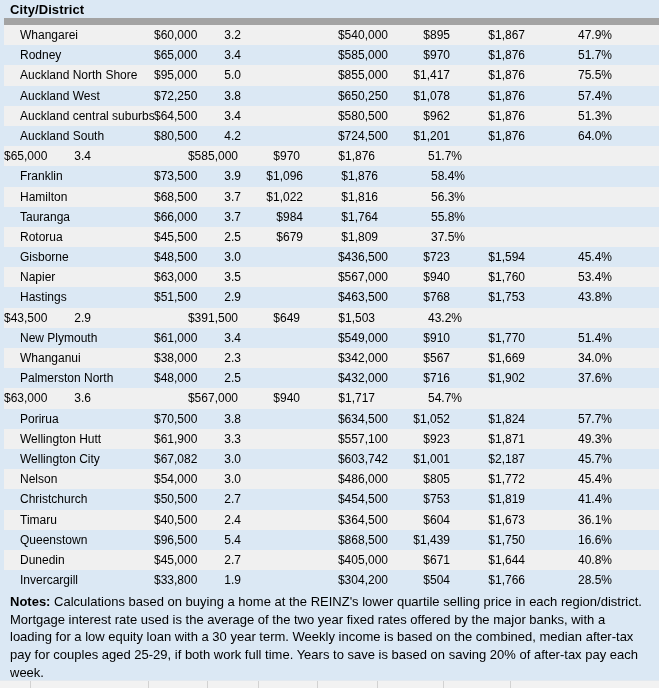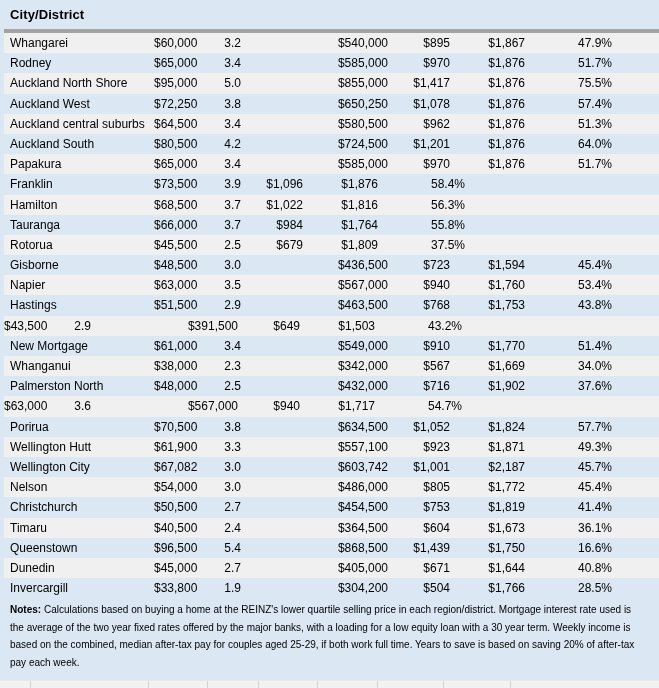--- a/index.html
+++ b/index.html
@@ -8,23 +8,23 @@
     background: #dbe8f4;
     font-family: "Liberation Sans", "DejaVu Sans", sans-serif;
     color: #000;
     overflow: hidden;
     position: relative;
   }
   .sheet { position: absolute; top: 0; left: 0; width: 659px; height: 688px; }
 
   
   .header-row {
-    height: 33px;
+    height: 25px;
     margin-left: 4px;
-    border-bottom: 4px solid #a3a3a3;
+    border-bottom: 7px solid #a3a3a3;
     display: flex; align-items: center;
   }
   .header-label {
     font-weight: bold;
     font-size: 13px;
     padding-left: 6px;
     letter-spacing: 0.1px;
   }
 
   
@@ -32,33 +32,33 @@
   .row {
     display: flex;
     height: 20.2px;
     line-height: 20.2px;
     font-size: 12px;
     margin-left: 4px;
   }
   .row.odd  { background: #f0f0f0; }
   .row.even { background: transparent; justify-content: flex-end; }
   .cell { white-space: nowrap; overflow: visible; }
-  .cell.city    { width: 150px; text-align: left; padding-left: 6px; }
+  .cell.city    { width: 150px; text-align: left; padding-left: 16px; }
   .cell.num     { text-align: right; padding-right: 4px; }
   .cell.deposit { width: 46px; }
   .cell.years   { width: 45px; }
   .cell.price   { width: 147px; }
   .cell.payment { width: 62px; }
   .cell.income  { width: 75px; }
   .cell.percent { width: 87px; }
   .cell.filler  { flex: 1; }
 
   
   .notes {
-    font-size: 10px;
+    font-size: 13px;
     line-height: 17.6px;
     padding: 3px 12px 0 6px;
     margin-left: 4px;
     text-align: left;
   }
   .notes b { font-weight: bold; }
 
   
   .strip {
     position: absolute;
@@ -137,21 +137,20 @@
         <div class="cell city">Auckland South</div>
         <div class="cell num deposit">$80,500</div>
         <div class="cell num years">4.2</div>
         <div class="cell num price">$724,500</div>
         <div class="cell num payment">$1,201</div>
         <div class="cell num income">$1,876</div>
         <div class="cell num percent">64.0%</div>
         <div class="cell filler"></div>
       </div>
       <div class="row odd">
-        <div class="cell city">Papakura</div>
         <div class="cell num deposit">$65,000</div>
         <div class="cell num years">3.4</div>
         <div class="cell num price">$585,000</div>
         <div class="cell num payment">$970</div>
         <div class="cell num income">$1,876</div>
         <div class="cell num percent">51.7%</div>
         <div class="cell filler"></div>
       </div>
       <div class="row even">
         <div class="cell city">Franklin</div>
@@ -222,21 +221,21 @@
       <div class="row odd">
         <div class="cell num deposit">$43,500</div>
         <div class="cell num years">2.9</div>
         <div class="cell num price">$391,500</div>
         <div class="cell num payment">$649</div>
         <div class="cell num income">$1,503</div>
         <div class="cell num percent">43.2%</div>
         <div class="cell filler"></div>
       </div>
       <div class="row even">
-        <div class="cell city">New Mortgage</div>
+        <div class="cell city">New Plymouth</div>
         <div class="cell num deposit">$61,000</div>
         <div class="cell num years">3.4</div>
         <div class="cell num price">$549,000</div>
         <div class="cell num payment">$910</div>
         <div class="cell num income">$1,770</div>
         <div class="cell num percent">51.4%</div>
         <div class="cell filler"></div>
       </div>
       <div class="row odd">
         <div class="cell city">Whanganui</div>

